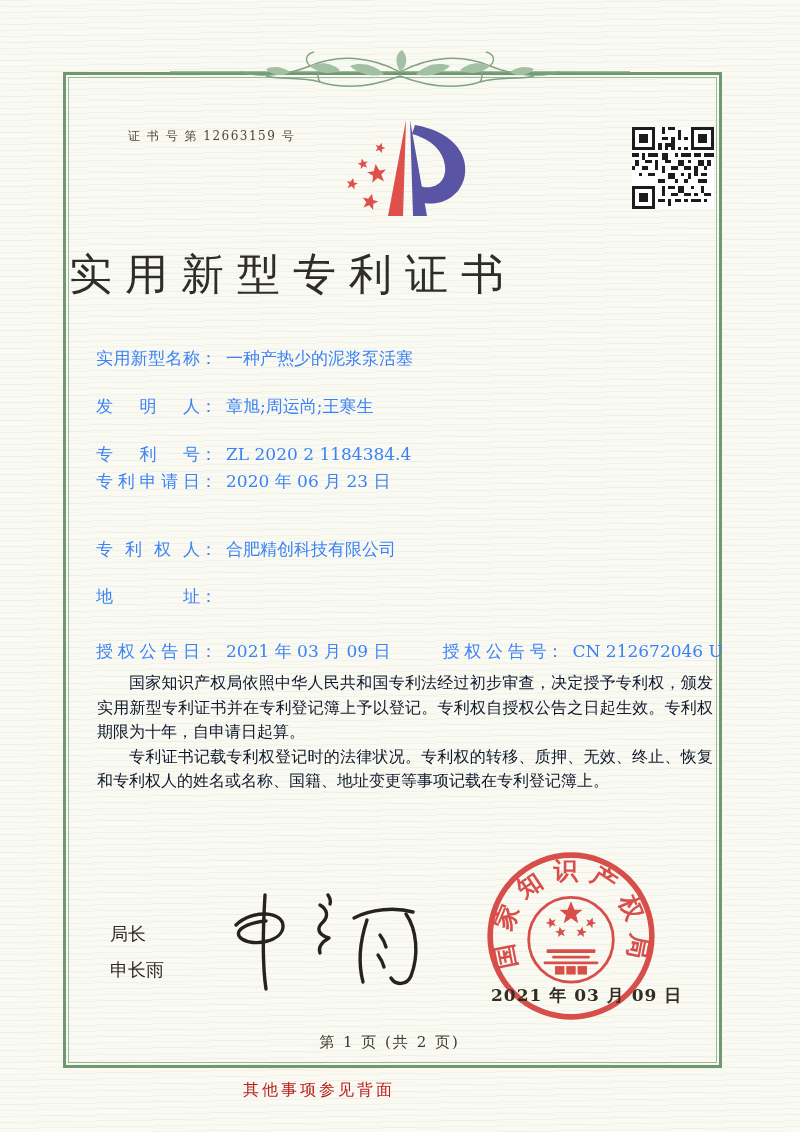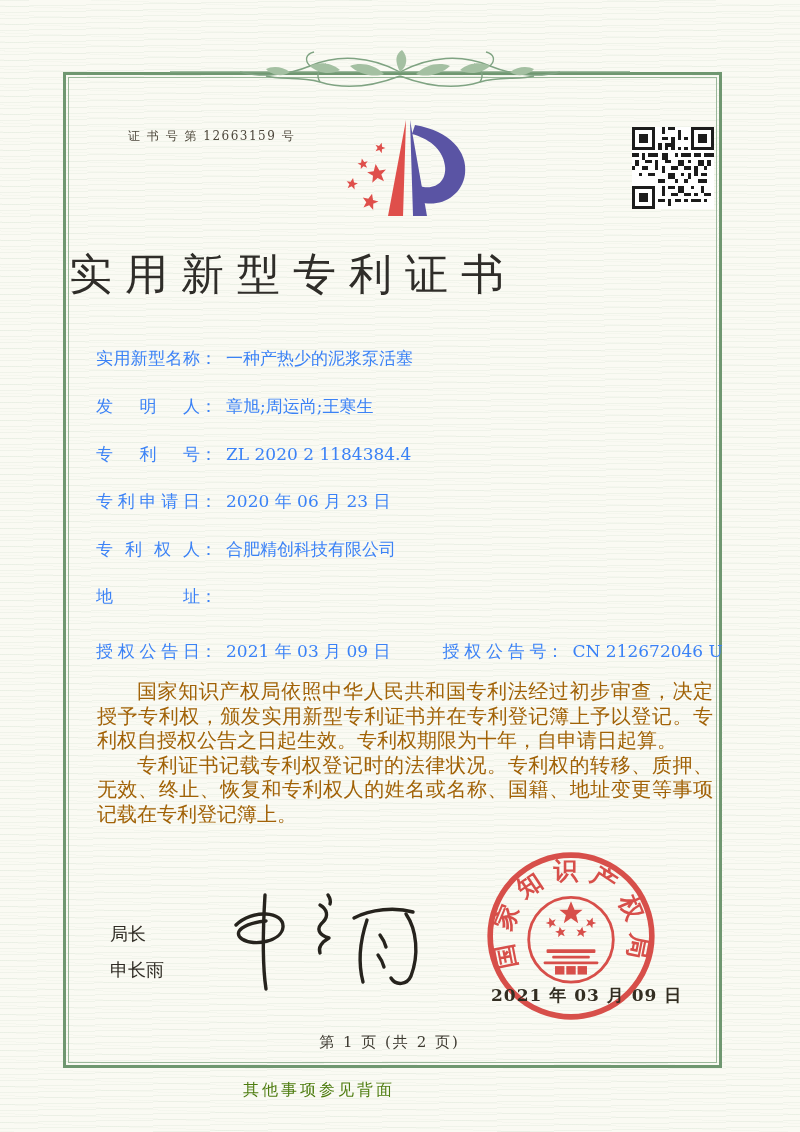--- a/index.html
+++ b/index.html
@@ -27,37 +27,37 @@
   .logo{left:330px;top:112px;}
   .qr{left:632px;top:127px;}
   .title{
     left:63px;top:246px;width:653px;
     font-size:43px;letter-spacing:13px;color:#2f2d29;font-weight:400;padding-left:6px;
   }
   .row{left:96px;display:flex;align-items:flex-start;font-size:17px;line-height:26px;color:#3b82f6;}
   .lbl{display:inline-block;width:104px;text-align:justify;text-align-last:justify;flex:none;}
   .colon{flex:none;margin-right:9px;}
   .val{max-width:446px;}
-  .r1{top:345px}.r2{top:393px}.r3{top:441px}.r4{top:488px}.r5{top:536px}.r6{top:583px}
+  .r1{top:345px}.r2{top:393px}.r3{top:441px}.r4{top:468px}.r5{top:536px}.r6{top:583px}
   .grant{top:638px;gap:52px;}
   .grant .grp{display:flex;}
   .paras{
-    left:97px;top:671px;width:616px;font-size:20px;line-height:24.5px;
-    color:#a16207;text-align:justify;margin-top:8px;
+    left:97px;top:671px;width:616px;font-size:16px;line-height:24.5px;
+    color:#0f172a;text-align:justify;
   }
   .paras p{margin:0;text-indent:2em;}
   .signer{left:110px;top:916px;font-size:18px;color:#2f2b24;line-height:36px;}
   .signature{left:208px;top:883px;}
   .seal{left:477px;top:842px;}
   .seal-date{
     left:491px;top:984px;font-size:17px;font-weight:700;color:#332e22;
     letter-spacing:1px;z-index:3;
   }
   .page-info{left:63px;top:1033px;width:653px;text-align:center;font-size:15px;letter-spacing:2px;color:#3d3930;}
-  .back-note{left:0;top:1080px;width:638px;text-align:center;font-size:16px;letter-spacing:3px;color:#4d7c0f;}
+  .back-note{left:0;top:1080px;width:638px;text-align:center;font-size:16px;letter-spacing:3px;color:#b91c1c;}
   .ornament{left:170px;top:50px;z-index:3;}
   svg{display:block;}
 </style>
 </head>
 <body>
 
 <div class="texture"></div>
 <div class="frame"></div>
 
 <div class="abs ornament">

